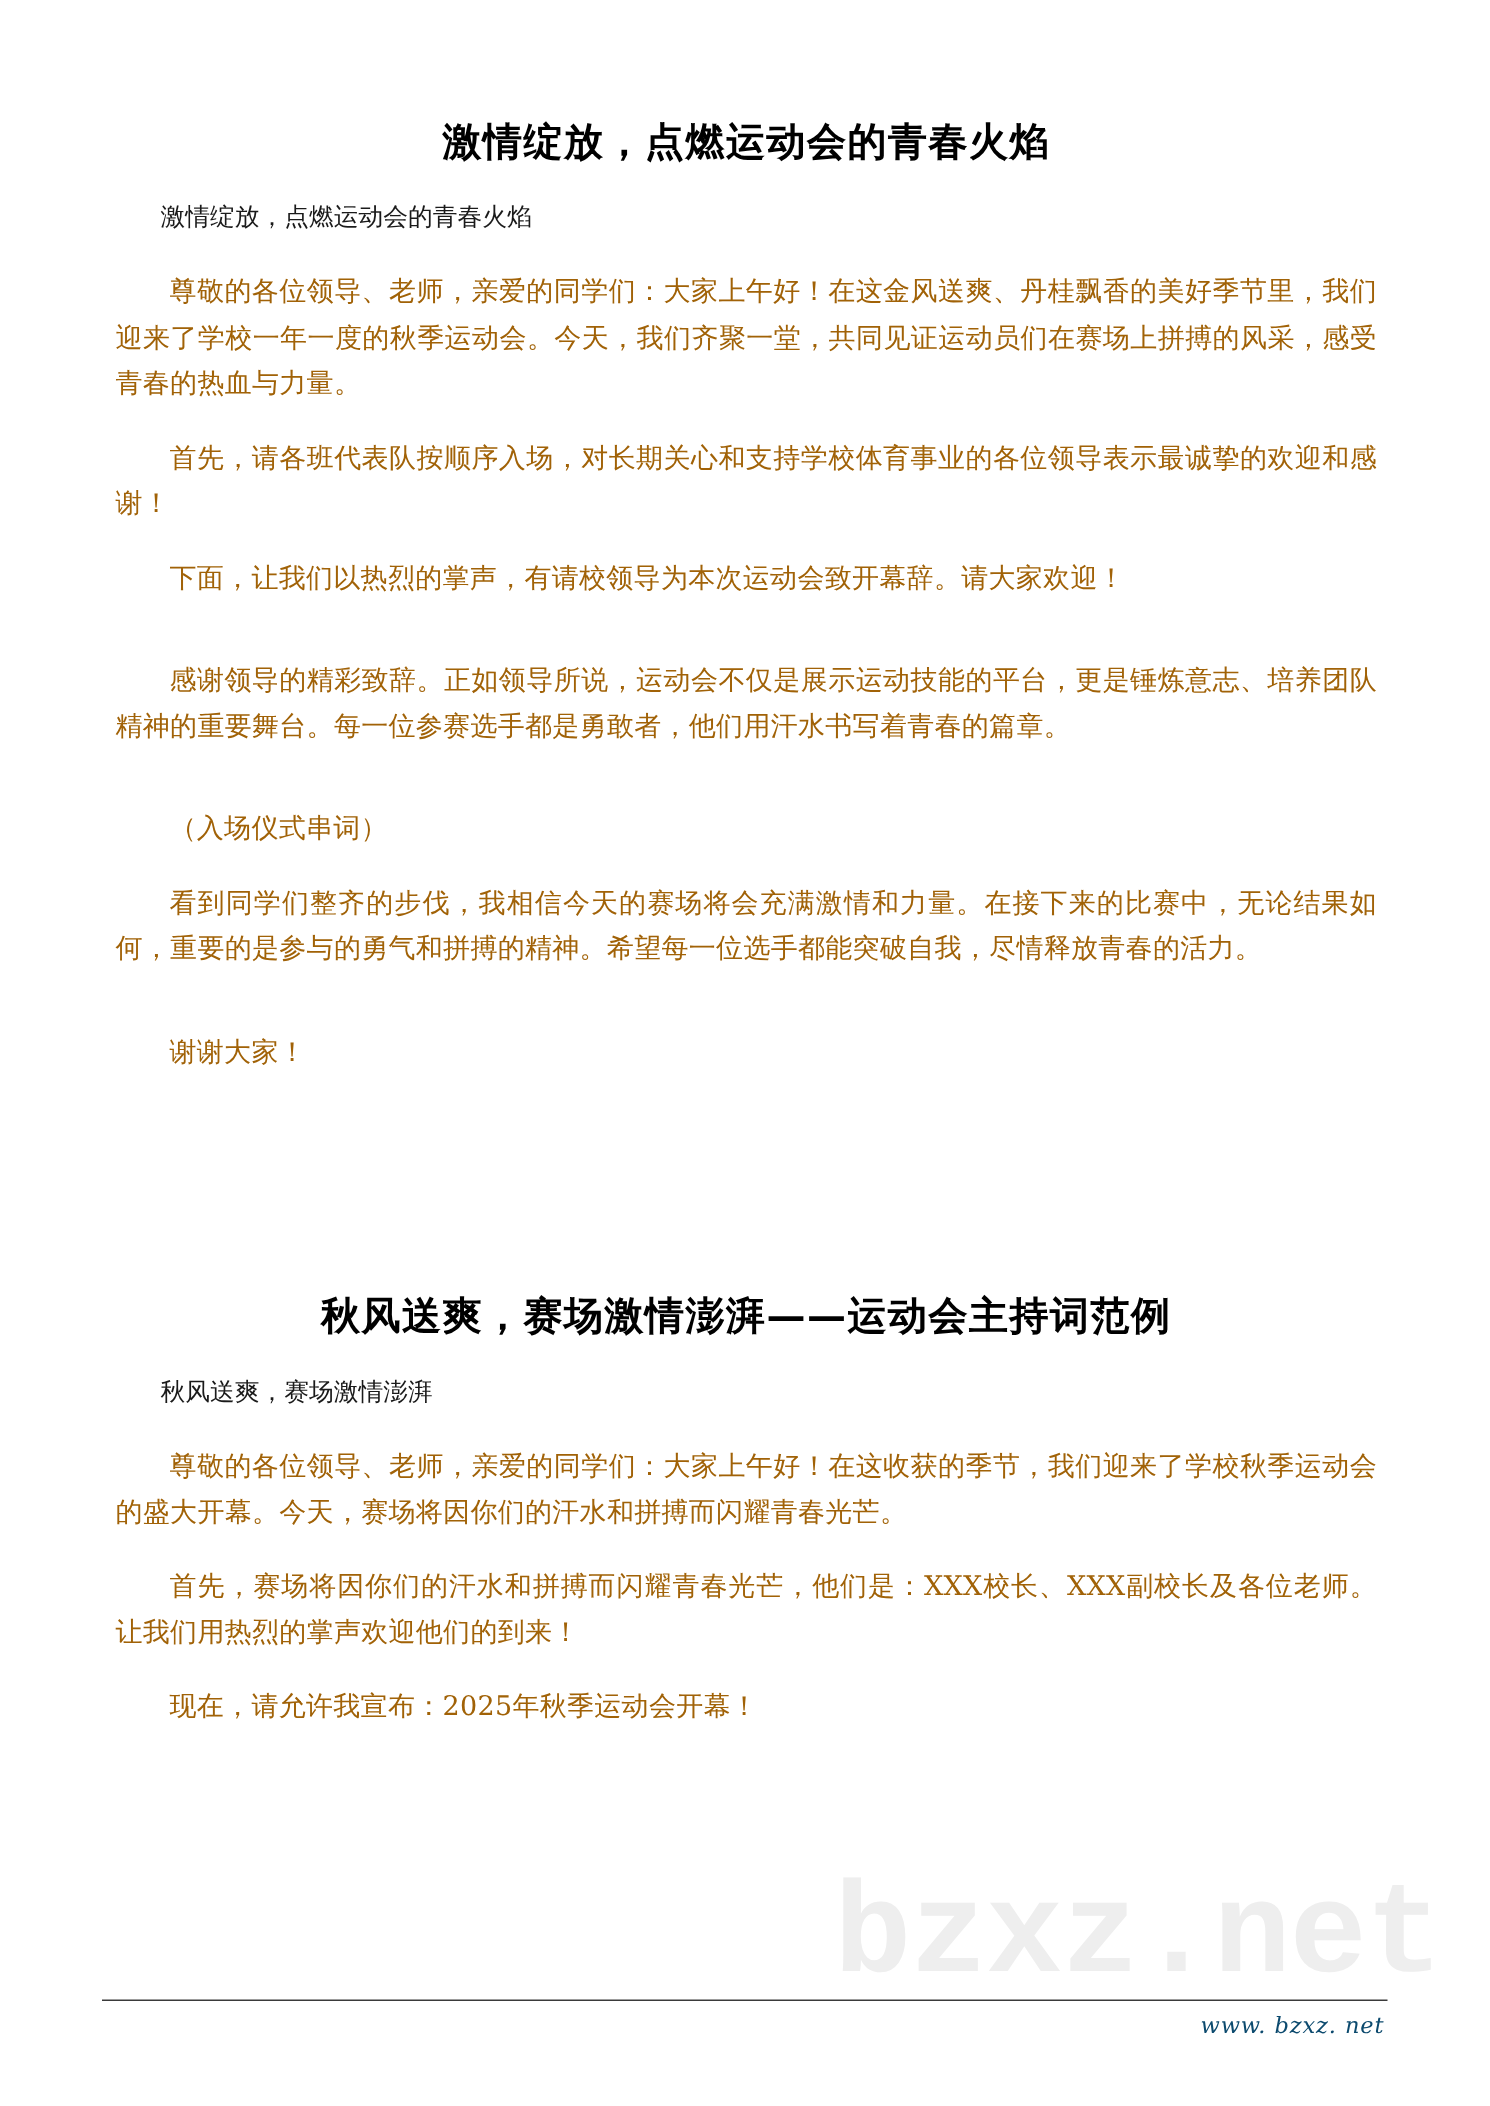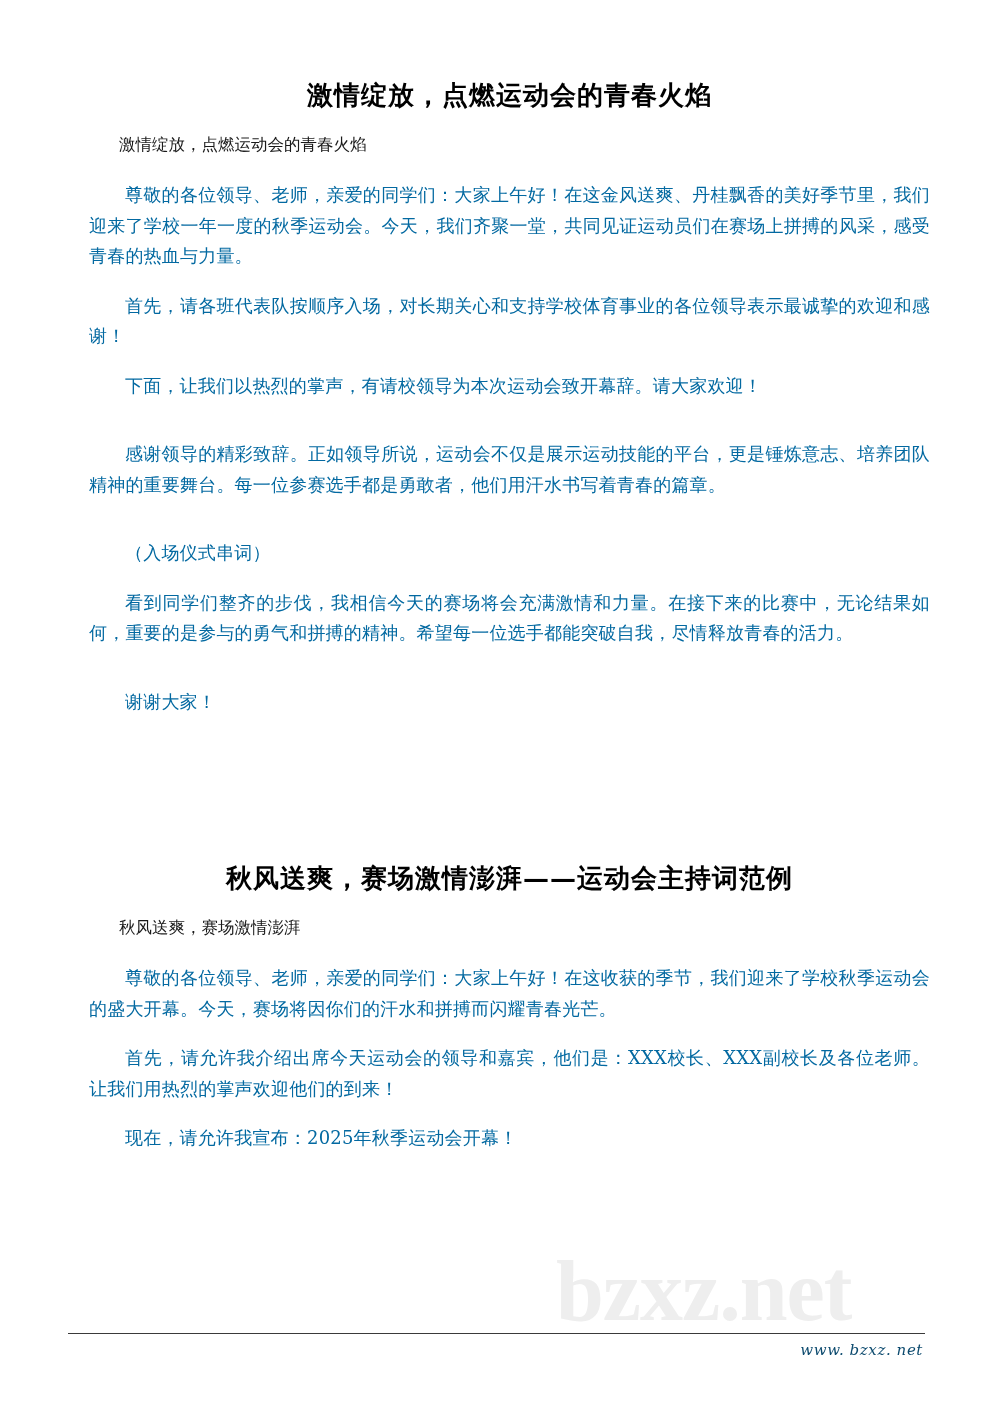--- a/index.html
+++ b/index.html
@@ -20,36 +20,36 @@
     background: #ffffff;
     overflow: hidden;
     box-sizing: border-box;
   }
 
   
   .watermark {
     position: absolute;
     left: 556px;
     top: 1248px;
-    font-family: Liberation Serif, serif;
+    font-family: Liberation Mono, monospace;
     font-size: 86px;
     font-weight: 700;
     letter-spacing: -1px;
     color: #eeeeee;
     line-height: 1;
     white-space: nowrap;
     user-select: none;
     pointer-events: none;
     z-index: 0;
   }
 
   
   .content {
     position: absolute;
-    left: 89px;
+    left: 77px;
     top: 0;
     width: 841px;
     z-index: 2;
   }
 
   .doc-title {
     font-family: "DejaVu Serif", "Liberation Serif", serif;
     font-weight: 700;
     font-size: 26px;
     line-height: 34px;
@@ -67,21 +67,21 @@
     color: #1a1a1a;
     margin: 0;
     padding-left: 30px;
   }
 
   p.para {
     font-size: 18px;
     line-height: 30.5px;
     text-align: justify;
     text-justify: inter-ideograph;
-    color: #0369a1;
+    color: #a16207;
     margin: 0;
     text-indent: 2em;
     letter-spacing: 0.2px;
   }
   p.para.noindent { text-indent: 0; }
 
   .sp-1  { height: 20px; }   
   .sp-2  { height: 22px; }   
   .sp-p  { height: 19px; }   
   .sp-big{ height: 130px; }  
@@ -158,21 +158,21 @@
 
     <div class="sp-1"></div>
 
     <p class="subtitle">秋风送爽，赛场激情澎湃</p>
 
     <div class="sp-2"></div>
 
     <p class="para">尊敬的各位领导、老师，亲爱的同学们：大家上午好！在这收获的季节，我们迎来了学校秋季运动会的盛大开幕。今天，赛场将因你们的汗水和拼搏而闪耀青春光芒。</p>
     <div class="sp-p"></div>
 
-    <p class="para">首先，请允许我介绍出席今天运动会的领导和嘉宾，他们是：XXX校长、XXX副校长及各位老师。让我们用热烈的掌声欢迎他们的到来！</p>
+    <p class="para">首先，赛场将因你们的汗水和拼搏而闪耀青春光芒，他们是：XXX校长、XXX副校长及各位老师。让我们用热烈的掌声欢迎他们的到来！</p>
     <div class="sp-p"></div>
 
     <p class="para">现在，请允许我宣布：2025年秋季运动会开幕！</p>
 
   </div>
 
   <div class="footer-rule"></div>
   <div class="footer-url">www. bzxz. net</div>
 
 </div>

